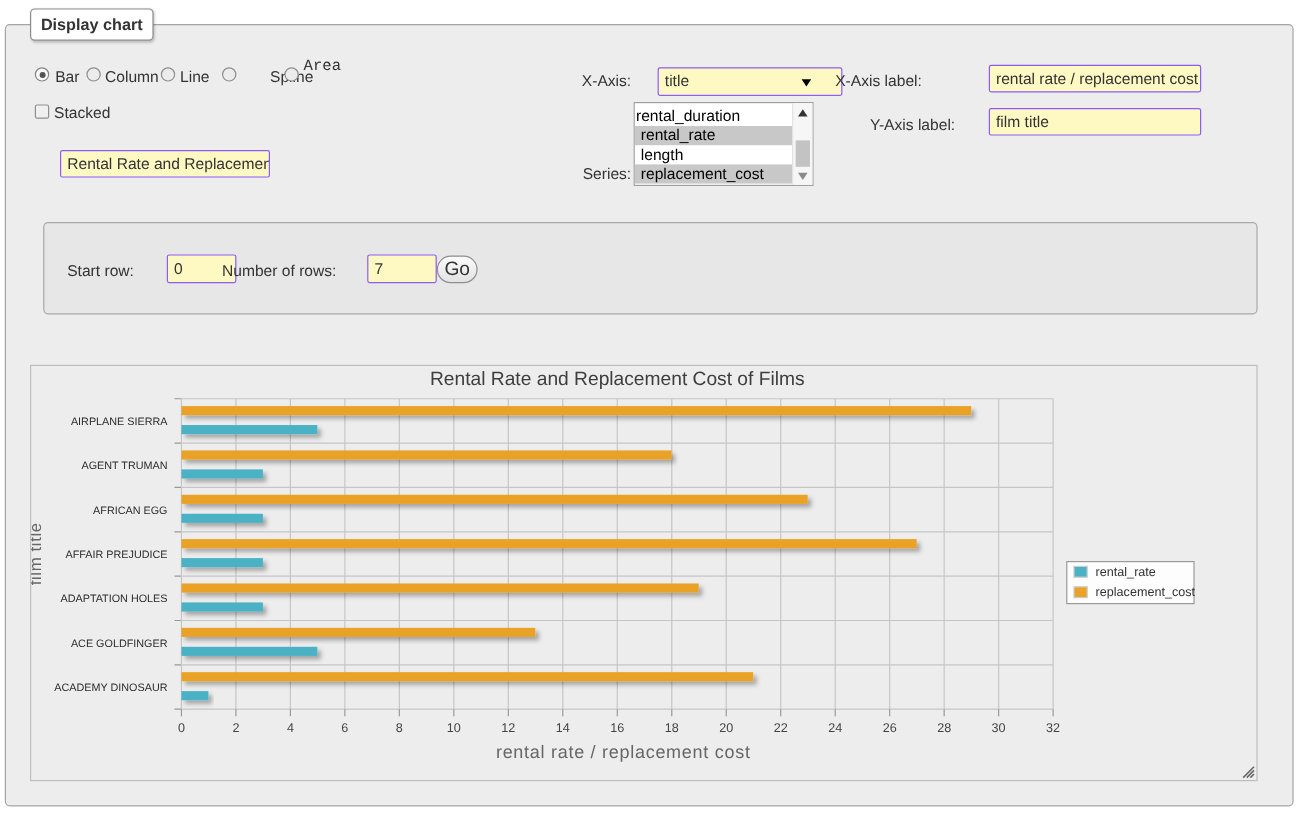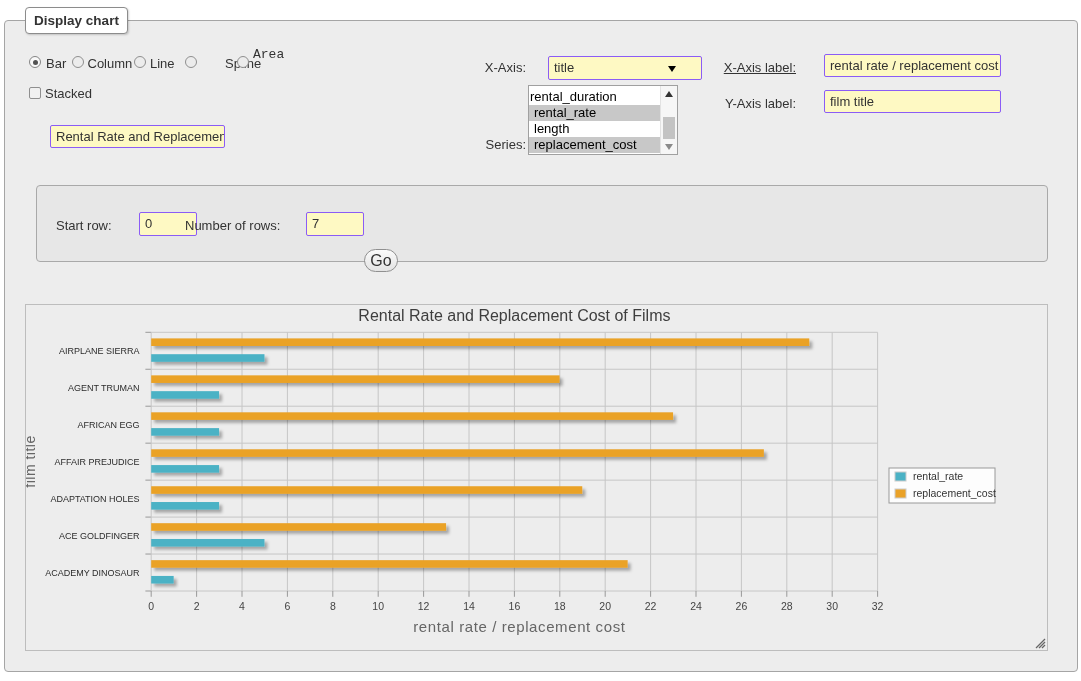--- a/index.html
+++ b/index.html
@@ -43,31 +43,31 @@
   <div style="height:16px;line-height:16px;padding-left:5px;background:#c8c8c8;">replacement_cost</div>
 
   <div style="position:absolute;right:0;top:0;width:17px;height:68px;background:#f6f6f6;border-left:1px solid #e2e2e2;">
     <div style="position:absolute;left:4px;top:5px;width:0;height:0;border-left:4.5px solid transparent;border-right:4.5px solid transparent;border-bottom:6px solid #333;"></div>
     <div style="position:absolute;left:2px;top:31px;width:12px;height:22px;background:#c3c3c3;"></div>
     <div style="position:absolute;left:4px;top:58px;width:0;height:0;border-left:4.5px solid transparent;border-right:4.5px solid transparent;border-top:6px solid #8a8a8a;"></div>
   </div>
 </div>
 <div class="lbl" style="left:426px;top:137px;width:100px;text-align:right;">Series:</div>
 
-<div class="lbl" style="left:696px;top:60px;width:100px;text-align:right;text-decoration:underline;">X-Axis label:</div>
+<div class="lbl" style="left:696px;top:60px;width:100px;">X-Axis label:</div>
 <div class="inp" style="left:804px;top:54px;width:177px;height:23px;">rental rate / replacement cost</div>
 <div class="lbl" style="left:696px;top:96px;width:100px;text-align:right;">Y-Axis label:</div>
 <div class="inp" style="left:804px;top:90px;width:177px;height:23px;">film title</div>
 
 <div class="abs" style="left:35.5px;top:185px;width:1012px;height:77px;background:#e7e7e7;border:1px solid #a9a9a9;border-radius:4px;"></div>
 <div class="lbl" style="left:56px;top:218px;text-align:center;">Start row:</div>
 <div class="inp" style="left:119px;top:212px;width:58px;height:24px;line-height:22px;">0</div>
 <div class="lbl" style="left:185px;top:218px;text-align:right;">Number of rows:</div>
 <div class="inp" style="left:286px;top:212px;width:58px;height:24px;line-height:22px;">7</div>
-<div class="abs" style="left:364px;top:213px;width:34px;height:23px;border:1px solid #909090;border-radius:12px;background:linear-gradient(#fbfbfb,#e3e3e3);font-size:16px;color:#333;text-align:center;line-height:21px;margin-top:36px;">Go</div>
+<div class="abs" style="left:364px;top:213px;width:34px;height:23px;border:1px solid #909090;border-radius:12px;background:linear-gradient(#fbfbfb,#e3e3e3);font-size:16px;color:#333;text-align:center;line-height:21px;">Go</div>
 
 <div class="abs" style="left:25px;top:304px;width:1023px;height:347px;border:1px solid #bdbdbd;">
 <svg width="1023" height="347" viewBox="0 0 1023 347" style="position:absolute;left:0;top:0;font-family:'Liberation Sans',sans-serif">
 <defs>
         <filter id="bsh" x="-20%" y="-60%" width="140%" height="260%">
           <feDropShadow dx="3" dy="3" stdDeviation="1.7" flood-color="#000000" flood-opacity="0.3"></feDropShadow>
         </filter>
       </defs>
 <text x="488.4" y="15.8" font-size="16" fill="#3e3e3e" text-anchor="middle">Rental Rate and Replacement Cost of Films</text>
 <line x1="125.19999999999999" y1="27.30" x2="851.6" y2="27.30" stroke="#c6c6c6" stroke-width="1"></line>

